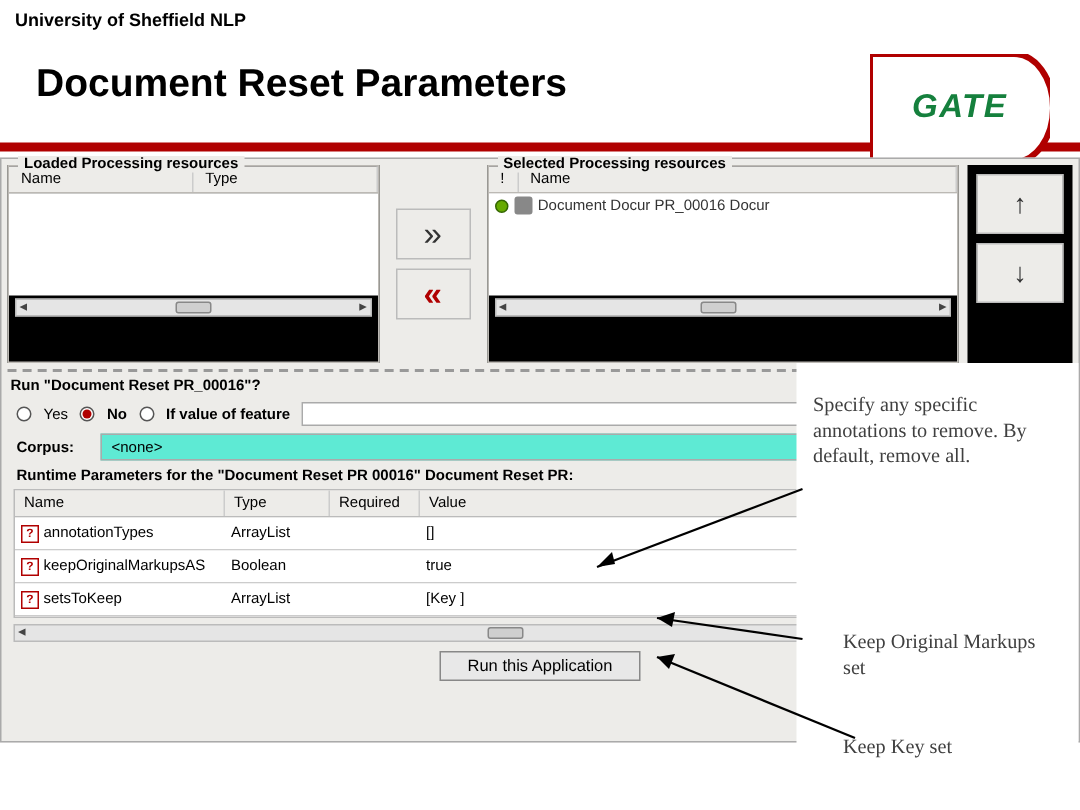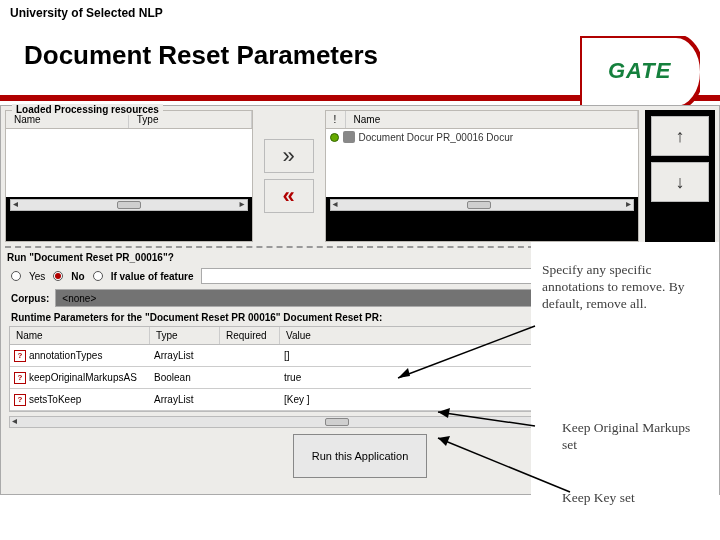--- a/index.html
+++ b/index.html
@@ -163,23 +163,24 @@
     flex:1;height:16px;border:1px solid #aaa;background:#fff;
   }
   .is-box {
     width:70px;height:16px;border:1px solid #aaa;background:#fff;
   }
   .corpus-row {
     display:flex;align-items:center;gap:6px;
     padding:2px 6px;font-size:10px;
   }
   .corpus-row .dd {
-    flex:1;height:18px;border:1px solid #aaa;background:#737373;
+    flex:1;height:18px;border:1px solid #aaa;background:#5eead4;
     display:flex;align-items:center;justify-content:space-between;
     padding:0 6px;
+    margin-left:12px;
   }
   .corpus-row .dd .tri { font-size:8px; }
   .runtime-label {
     font-weight:bold;font-size:10px;padding:3px 6px;
   }
   .param-table {
     margin:0 4px;
     border:1px solid #bbb;
   }
   .pt-head {
@@ -199,21 +200,21 @@
   .pt-row .c4{flex:1;font-size:10px;padding-left:4px;}
   .pt-row .edit-ic{width:22px;text-align:center;}
   .qm {
     width:12px;height:12px;border:1px solid #b00000;color:#b00000;
     display:flex;align-items:center;justify-content:center;
     font-size:8px;font-weight:bold;
   }
   .pencil { color:#b00000;font-size:14px;transform:rotate(-20deg); }
   .run-btn {
     display:block;margin:6px auto 0 auto;
-    padding:15px 18px;
+    padding:3px 18px;
     border:1px solid #888;background:#e8e8e8;
     font-size:11px;
     text-align:center;
   }
   .annot {
     position:absolute;
     font-family:"Times New Roman",serif;
     font-size:13.5px;
     color:#404040;
     line-height:1.25;
@@ -221,21 +222,21 @@
   .arrow {
     position:absolute;pointer-events:none;
   }
   .white-cover {
     position:absolute;background:#fff;
   }
 </style>
 </head>
 <body>
 
-<div class="header-uni">University of Selected NLP</div>
+<div class="header-uni">University of Sheffield NLP</div>
 <div class="page-title">Document Reset Parameters</div>
 
 <div class="logo">
   <svg width="120" height="72">
     <path d="M0,0 H96 A26,36 0 0 1 96,72 H0 Z" fill="#fff" stroke="#b00000" stroke-width="4"></path>
   </svg>
   <div class="logo-text">GATE</div>
 </div>
 
 <div class="red-bar"></div>
@@ -259,20 +260,21 @@
     <div class="transfer-btns">
       <div class="reorder-btn">
           <span class="chev">»</span>
         </div>
       <div class="reorder-btn">
           <span class="chev red">«</span>
         </div>
     </div>
 
     <div class="panel selected-panel">
+      <div class="panel-label">Selected Processing resources</div>
       <div class="col-headers">
         <div style="flex:0 0 20px">!</div>
         <div>Name</div>
       </div>
       <div class="list-body">
         <div class="selected-item">
           <span class="green-dot"></span>
           <span class="gear-ic"></span>
           <span>Document Docur PR_00016 Docur</span>
         </div>

